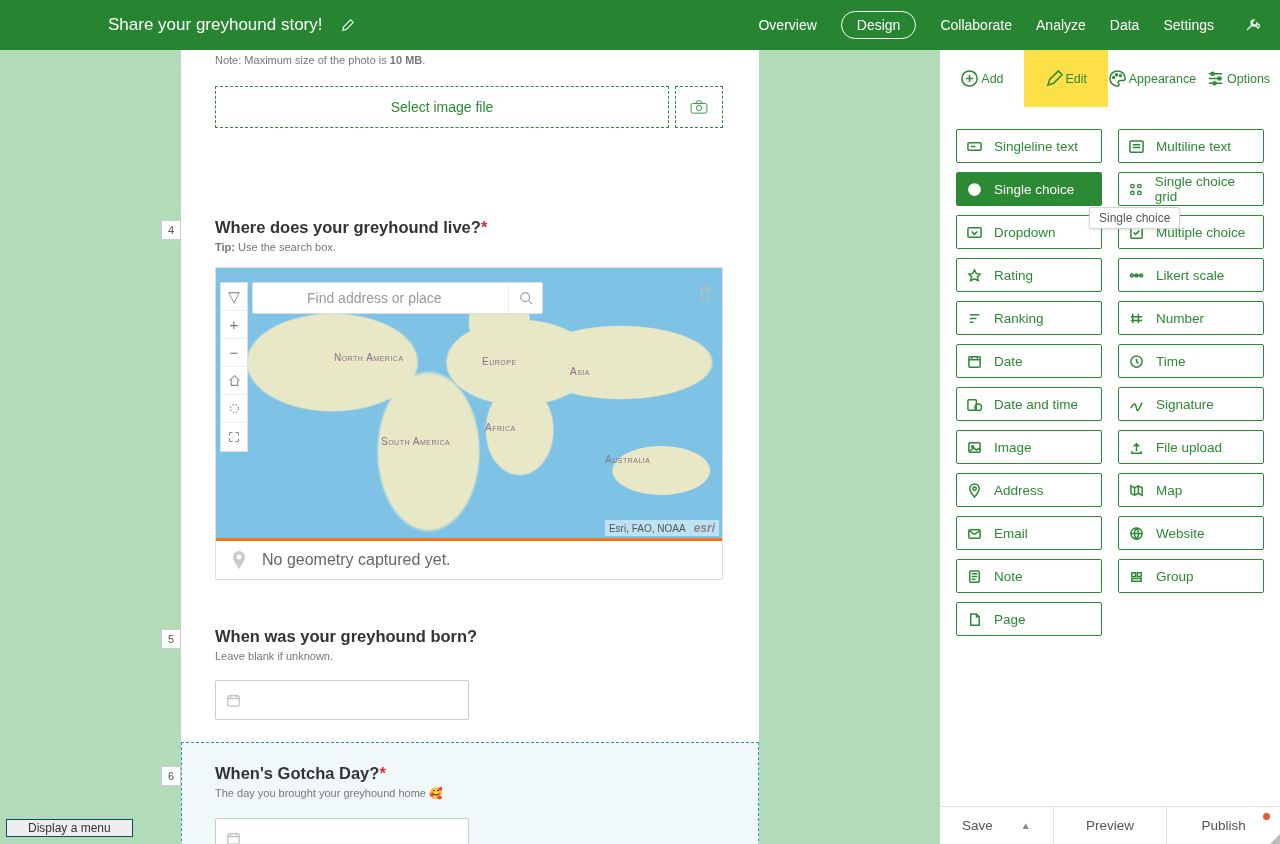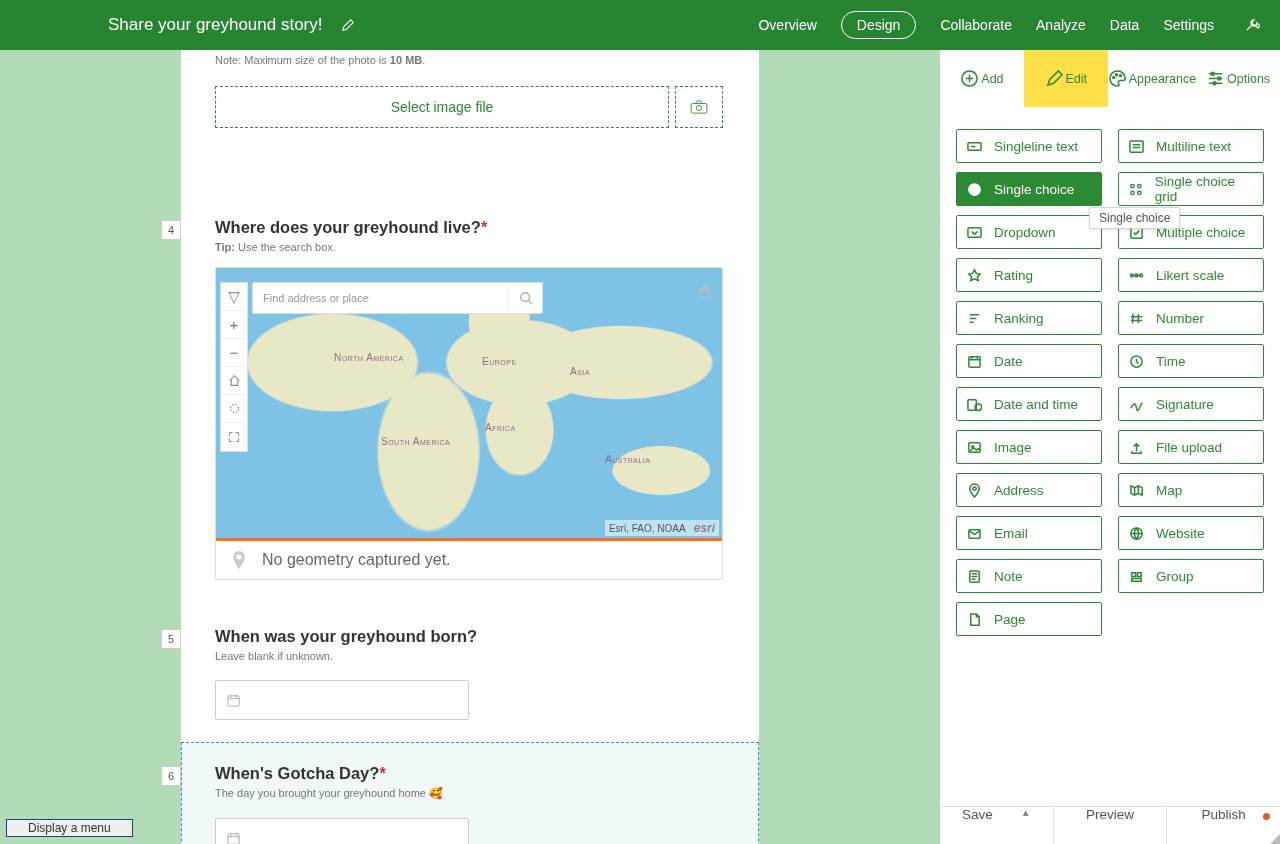--- a/index.html
+++ b/index.html
@@ -43,21 +43,21 @@
   radial-gradient(ellipse 60px 80px at 60% 60%, #e8e7c6 55%, transparent 58%),
   radial-gradient(ellipse 150px 60px at 80% 35%, #e8e7c6 60%, transparent 62%),
   radial-gradient(ellipse 80px 40px at 88% 75%, #e8e7c6 60%, transparent 62%),
   linear-gradient(#7ec3e6,#7ec3e6); }
 .map-label { position:absolute; font-size:10px; color:#8a6d8a; font-variant:small-caps; letter-spacing:.5px; }
 .ml1{top:84px;left:118px;} .ml2{top:88px;left:266px;} .ml3{top:98px;left:354px;}
 .ml4{top:154px;left:269px;} .ml5{top:168px;left:165px;} .ml6{top:186px;left:389px;}
 .attrib { position:absolute; right:3px; bottom:2px; font-size:10px; color:#555; background:rgba(255,255,255,.5); padding:1px 4px; }
 .attrib .esri { font-weight:700; font-style:italic; color:#888; margin-left:8px; font-size:12px; }
 .search-wrap { position:absolute; top:14px; left:36px; width:291px; height:32px; background:#fff; border:1px solid #ddd; display:flex; align-items:center; border-radius:2px; }
-.search-wrap input { flex:1; border:none; outline:none; padding:0 10px; font-size:11px; color:#a21caf; }
+.search-wrap input { flex:1; border:none; outline:none; padding:0 10px; font-size:14px; color:#a21caf;margin-left:44px; }
 .search-wrap input::placeholder { color:#999; }
 .search-wrap .sbtn { width:34px; height:100%; display:flex; align-items:center; justify-content:center; border-left:1px solid #eee; }
 .map-tools { position:absolute; top:14px; left:4px; width:28px; background:#fff; border:1px solid #ddd; display:flex; flex-direction:column; align-items:center; }
 .map-tools .tool { width:28px; height:28px; display:flex; align-items:center; justify-content:center; color:#777; font-size:15px; border-bottom:1px solid #eee; }
 .map-tools .tool:last-child{border-bottom:none;}
 .trash { position:absolute; top:14px; right:6px; width:22px; height:22px; color:#bbb; display:flex; align-items:center; justify-content:center;}
 .geo-row { display:flex; align-items:center; gap:16px; padding:10px 16px; border-top:3px solid #f97316; color:#666; font-size:16px; }
 .geo-row svg { width:14px; height:18px; fill:#ccc; }
 
 
@@ -75,21 +75,21 @@
 .ptab svg { width:19px; height:19px; fill:none; stroke:#2c8a34; stroke-width:1.6; }
 .pgrid { flex:1; padding:22px 16px 10px 16px; display:grid; grid-template-columns:1fr 1fr; gap:9px 16px; align-content:start; }
 .field { height:34px; border:1px solid #2c8a34; color:#2c8a34; border-radius:2px; display:flex; align-items:center; padding:0 10px; gap:12px; font-size:13.5px; background:#fff; position:relative;}
 .field.sel { background:#2c8a34; color:#fff; }
 .field.sel svg { stroke:#fff; fill:#fff;}
 .field svg { width:15px; height:15px; stroke:#2c8a34; fill:none; stroke-width:1.6; }
 .tooltip { position:absolute; top:34px; left:132px; background:#fff; border:1px solid #d5d5d5; border-radius:2px; padding:3px 9px; font-size:12px; color:#555; box-shadow:0 1px 3px rgba(0,0,0,.12); white-space:nowrap; z-index:6;}
 
 
 .footer { height:38px; border-top:1px solid #e0e0e0; display:flex; }
-.fbtn { flex:1; display:flex; align-items:flex-start; justify-content:center; font-size:13.5px; color:#555; border-right:1px solid #e0e0e0; position:relative; gap:28px;}
+.fbtn { flex:1; display:flex; align-items:center; justify-content:center; font-size:13.5px; color:#555; border-right:1px solid #e0e0e0; position:relative; gap:28px;}
 .fbtn:last-child{border-right:none;}
 .fbtn .caret { font-size:10px; color:#888; }
 .dot { position:absolute; top:6px; right:10px; width:7px; height:7px; background:#e05b33; border-radius:50%; }
 .resize { position:absolute; right:0; bottom:0; width:0; height:0; border-left:10px solid transparent; border-bottom:10px solid #bbb; }
 
 
 .menu-hint { position:absolute; left:6px; bottom:7px; background:#eee; border:1px solid #0c4a6e; font-size:12px; color:#333; padding:1px 21px; }
 </style>
 </head>
 <body>

